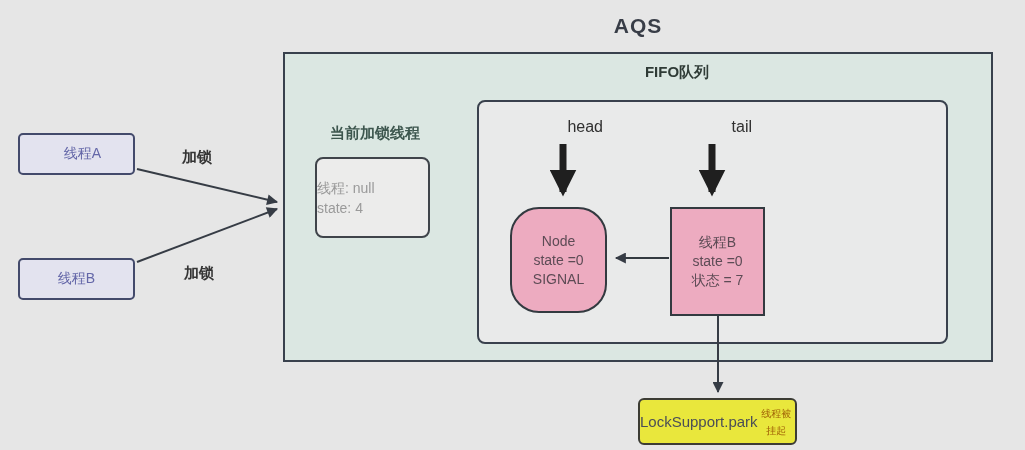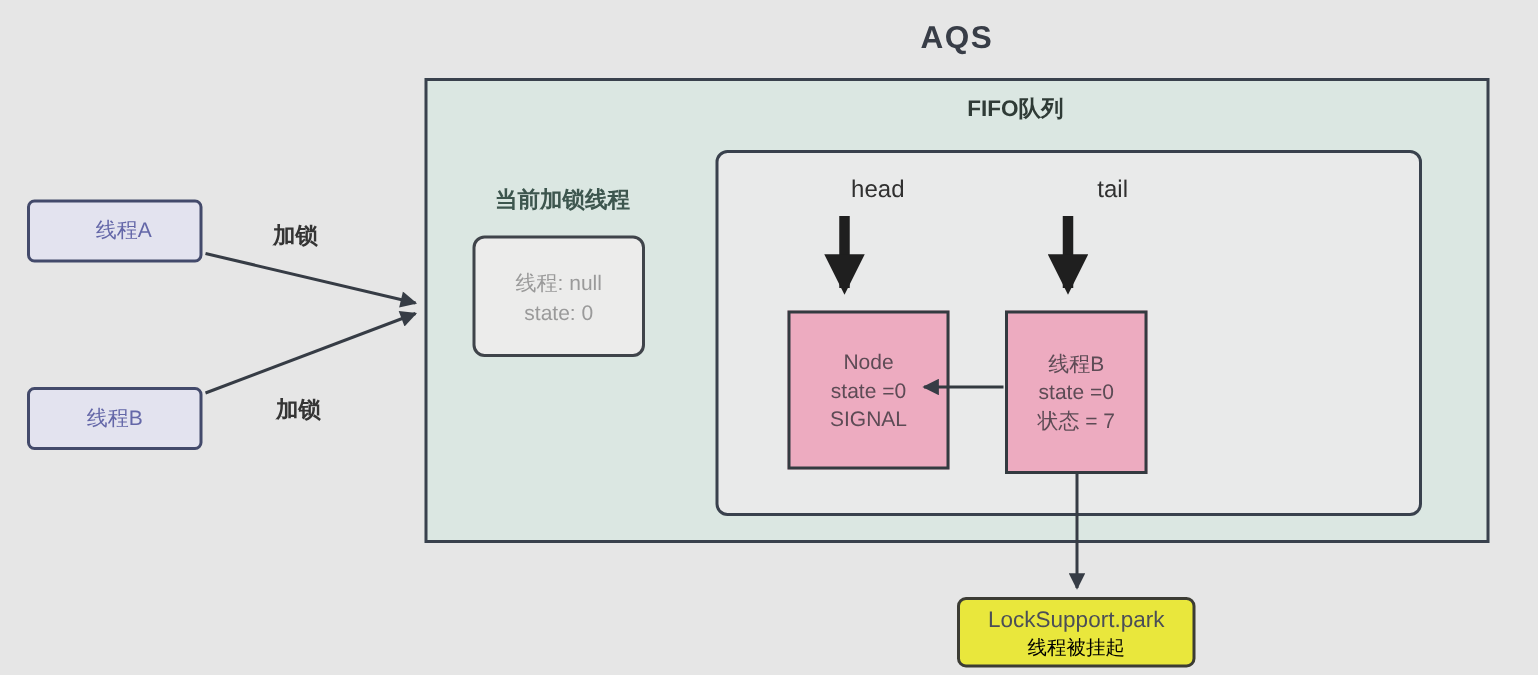--- a/index.html
+++ b/index.html
@@ -32,62 +32,62 @@
     background: #e9eaea; border: 2px solid #39414d; border-radius: 8px;
   }
 
   .current-heading {
     left: 305px; top: 124px; width: 140px;
     text-align: center; font-size: 15px; font-weight: bold; color: #3d564e;
   }
   .state-box {
     left: 315px; top: 157px; width: 115px; height: 81px;
     background: #ececeb; border: 2px solid #3f444a; border-radius: 8px;
-    display: flex; flex-direction: column; justify-content: center; align-items: center;
+    display: flex; flex-direction: column; justify-content: center; align-items: flex-start;
     font-size: 14px; line-height: 20px; color: #9a9a9a;
   }
 
   .head-label, .tail-label {
     top: 118px; width: 80px; text-align: right;
     font-size: 16px; font-weight: normal; color: #303030;
   }
   .head-label { left: 523px; }
   .tail-label { left: 672px; }
 
   .pink-box {
     background: #edabc0; border: 2px solid #333a40;
     display: flex; flex-direction: column; justify-content: center; align-items: center;
     font-size: 14px; line-height: 19px; color: #5d4b55; text-align: center;
   }
-  .node-box { left: 525px; top: 207px; width: 108px; height: 106px; }
+  .node-box { left: 510px; top: 207px; width: 97px; height: 106px; border-radius: 29px; }
   .threadb-node-box { left: 670px; top: 207px; width: 95px; height: 109px; }
 
   .thread-box {
     left: 18px; width: 117px; height: 42px;
     background: #e3e3ef; border: 2px solid #434a6b; border-radius: 5px;
     display: flex; justify-content: center; align-items: center;
     font-size: 14px; color: #6467a8;
   }
   .thread-a { top: 133px; padding-left: 12px; }
   .thread-b { top: 258px; }
 
   .lock-label {
     font-size: 15px; font-weight: bold; color: #343434; width: 60px; text-align: left;
   }
   .lock-a { left: 182px; top: 148px; }
   .lock-b { left: 184px; top: 264px; }
 
   .park-box {
     left: 638px; top: 398px; width: 159px; height: 47px;
     background: #e9e73c; border: 2px solid #3c3c34; border-radius: 6px;
-    display: flex; flex-direction: column; justify-content: center; align-items: center;
+    display: flex; flex-direction: row; justify-content: center; align-items: center;
     text-align: center;
   }
   .park-line1 { font-size: 15px; color: #4b4e57; line-height: 19px; }
-  .park-line2 { font-size: 13px; color: #000000; line-height: 17px; font-family: Liberation Serif, serif; }
+  .park-line2 { font-size: 10px; color: #a16207; line-height: 17px; font-family: Liberation Serif, serif; }
 
   svg.overlay { position: absolute; top: 0; left: 0; pointer-events: none; }
 </style>
 </head>
 <body>
 
 <div class="canvas">
 
   <div class="abs aqs-box"></div>
   <div class="abs fifo-box"></div>
@@ -100,21 +100,21 @@
   </div>
   <div class="abs thread-box thread-b">
     <span>线程B</span>
   </div>
   <div class="abs lock-label lock-a">加锁</div>
   <div class="abs lock-label lock-b">加锁</div>
 
   <div class="abs current-heading">当前加锁线程</div>
   <div class="abs state-box">
     <span>线程: null</span>
-    <span>state: 0</span>
+    <span>state: 4</span>
   </div>
 
   <div class="abs head-label">head</div>
   <div class="abs tail-label">tail</div>
 
   <div class="abs pink-box node-box">
     <span>Node</span>
     <span>state =0</span>
     <span>SIGNAL</span>
   </div>

